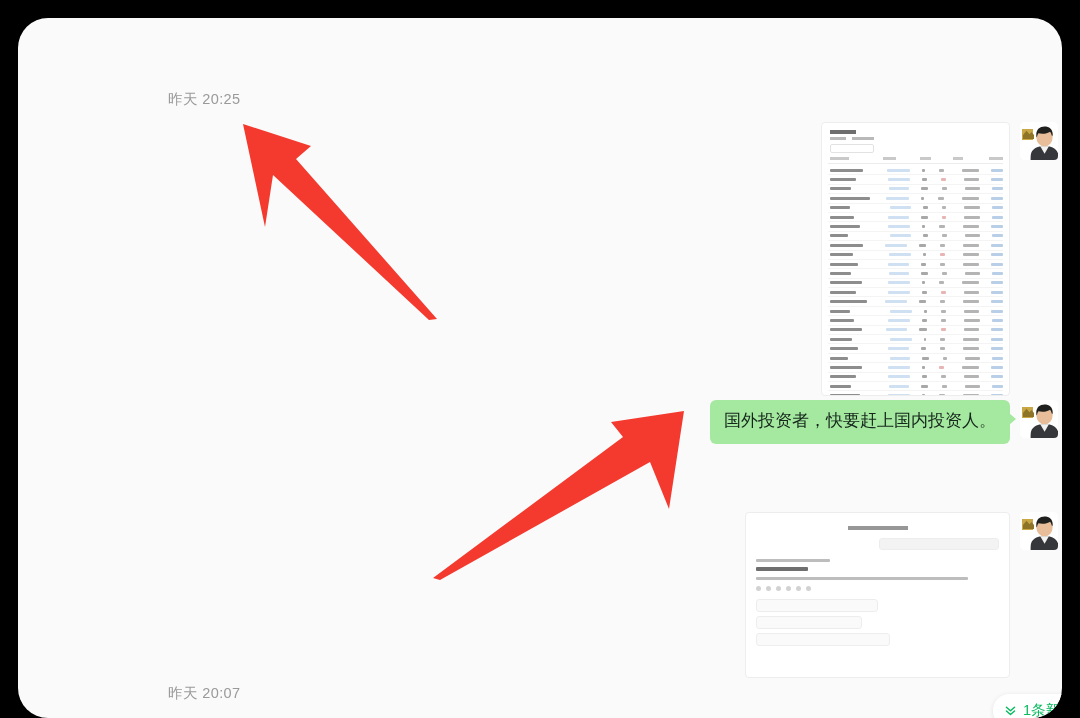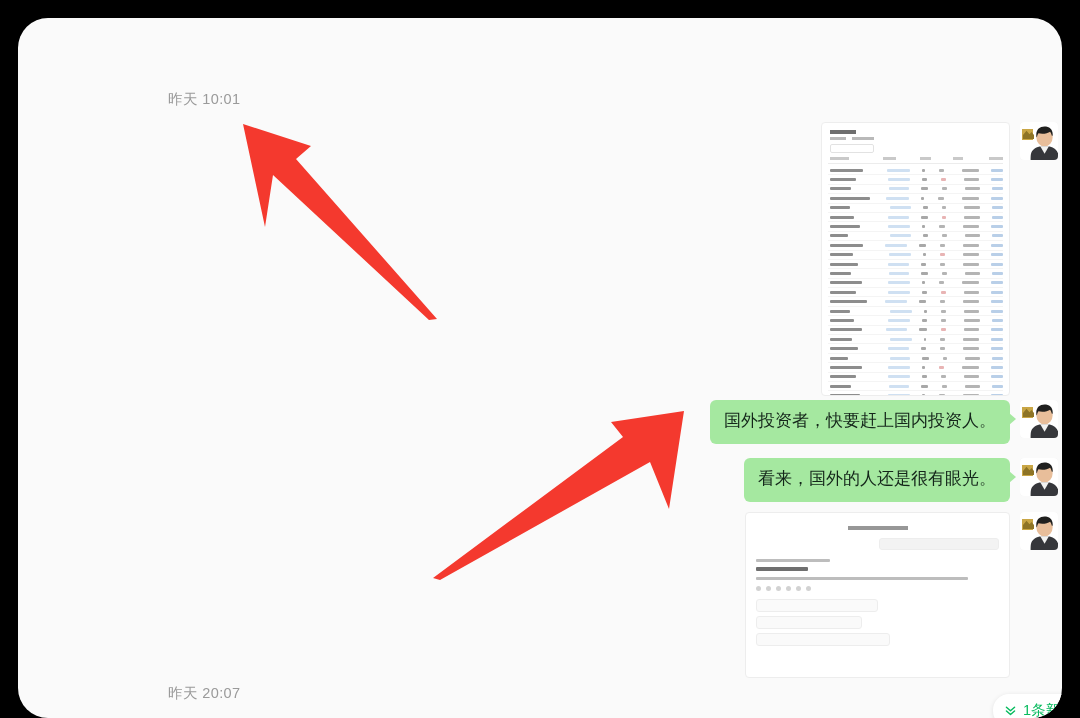--- a/index.html
+++ b/index.html
@@ -152,21 +152,21 @@
   }
   #new-msg-pill .chev { display:block; width:13px; height:13px; }
 </style>
 </head>
 <body>
 
 <div id="screen">
 
   <div id="chat-card">
 
-    <div class="timestamp" id="ts-top">昨天 10:01</div>
+    <div class="timestamp" id="ts-top">昨天 20:25</div>
 
     <div class="timestamp" id="ts-bottom">昨天 20:07</div>
 
     <div class="msg-row" style="right:4px; top:104px;">
 
       <div class="img-bubble tbl">
         <div class="mini">
           <div class="mini-title"></div>
           <div class="mini-sub">
               <i></i>
@@ -408,73 +408,57 @@
           <path d="M2 7 h11 v11 H2z" fill="#C9A646"></path>
           <path d="M3 13 l3.5-4.2 3 3.4 2-2.2 2.5 3V17H3z" fill="#8E7426"></path>
           <ellipse cx="24.5" cy="15" rx="8.2" ry="9.4" fill="#E8BE9A"></ellipse>
           <path d="M16.3 12.6c0-5.3 3.6-8.2 8.2-8.2s8.2 2.6 8.2 7.9c0 1.6-.5 2.3-.9 1.2-.6-1.7-1-2.9-1.7-3.8-2.4 1.9-7.9 2.6-11.6 1.6-.9 1-1.2 2.3-1.4 3.3-.3 1.1-.8.6-.8-2z" fill="#20201F"></path>
           <path d="M19.6 24.6c-4.6 1.1-7.8 3.7-8.6 7.2-.3 1.3-.4 3.2-.4 6.2h28c0-3.3-.1-5.1-.5-6.4-1-3.4-4-5.9-8.4-7z" fill="#36373B"></path>
           <path d="M20.2 24.3h8.7l-4.3 7.4z" fill="#F2F2F0"></path>
         </svg>
       </div>
     </div>
 
-    <div class="msg-row" style="right:4px; top:440px;">
-
-      <div class="bubble">看来，国外的人还是很有眼光。</div>
+
+    <div class="msg-row" style="right:4px; top:494px;">
+
+      <div class="img-bubble doc">
+        <div class="docmini">
+          <div class="dtitle"></div>
+          <div class="dchip"></div>
+          <div class="dline" style="width:74px"></div>
+          <div class="dbold"></div>
+          <div class="dline" style="width:212px"></div>
+          <div class="dicons">
+              <i></i>
+              <i></i>
+              <i></i>
+              <i></i>
+              <i></i>
+              <i></i>
+            </div>
+          <div class="dsug" style="width:120px"></div>
+          <div class="dsug" style="width:104px"></div>
+          <div class="dsug" style="width:132px"></div>
+        </div>
+      </div>
 
       <div class="avatar">
         <svg viewBox="0 0 38 38">
           <rect width="38" height="38" fill="#FFFFFF"></rect>
           <path d="M2 7 h11 v11 H2z" fill="#C9A646"></path>
           <path d="M3 13 l3.5-4.2 3 3.4 2-2.2 2.5 3V17H3z" fill="#8E7426"></path>
           <ellipse cx="24.5" cy="15" rx="8.2" ry="9.4" fill="#E8BE9A"></ellipse>
           <path d="M16.3 12.6c0-5.3 3.6-8.2 8.2-8.2s8.2 2.6 8.2 7.9c0 1.6-.5 2.3-.9 1.2-.6-1.7-1-2.9-1.7-3.8-2.4 1.9-7.9 2.6-11.6 1.6-.9 1-1.2 2.3-1.4 3.3-.3 1.1-.8.6-.8-2z" fill="#20201F"></path>
           <path d="M19.6 24.6c-4.6 1.1-7.8 3.7-8.6 7.2-.3 1.3-.4 3.2-.4 6.2h28c0-3.3-.1-5.1-.5-6.4-1-3.4-4-5.9-8.4-7z" fill="#36373B"></path>
           <path d="M20.2 24.3h8.7l-4.3 7.4z" fill="#F2F2F0"></path>
         </svg>
       </div>
     </div>
 
-    <div class="msg-row" style="right:4px; top:494px;">
-
-      <div class="img-bubble doc">
-        <div class="docmini">
-          <div class="dtitle"></div>
-          <div class="dchip"></div>
-          <div class="dline" style="width:74px"></div>
-          <div class="dbold"></div>
-          <div class="dline" style="width:212px"></div>
-          <div class="dicons">
-              <i></i>
-              <i></i>
-              <i></i>
-              <i></i>
-              <i></i>
-              <i></i>
-            </div>
-          <div class="dsug" style="width:120px"></div>
-          <div class="dsug" style="width:104px"></div>
-          <div class="dsug" style="width:132px"></div>
-        </div>
-      </div>
-
-      <div class="avatar">
-        <svg viewBox="0 0 38 38">
-          <rect width="38" height="38" fill="#FFFFFF"></rect>
-          <path d="M2 7 h11 v11 H2z" fill="#C9A646"></path>
-          <path d="M3 13 l3.5-4.2 3 3.4 2-2.2 2.5 3V17H3z" fill="#8E7426"></path>
-          <ellipse cx="24.5" cy="15" rx="8.2" ry="9.4" fill="#E8BE9A"></ellipse>
-          <path d="M16.3 12.6c0-5.3 3.6-8.2 8.2-8.2s8.2 2.6 8.2 7.9c0 1.6-.5 2.3-.9 1.2-.6-1.7-1-2.9-1.7-3.8-2.4 1.9-7.9 2.6-11.6 1.6-.9 1-1.2 2.3-1.4 3.3-.3 1.1-.8.6-.8-2z" fill="#20201F"></path>
-          <path d="M19.6 24.6c-4.6 1.1-7.8 3.7-8.6 7.2-.3 1.3-.4 3.2-.4 6.2h28c0-3.3-.1-5.1-.5-6.4-1-3.4-4-5.9-8.4-7z" fill="#36373B"></path>
-          <path d="M20.2 24.3h8.7l-4.3 7.4z" fill="#F2F2F0"></path>
-        </svg>
-      </div>
-    </div>
-
     <div id="new-msg-pill">
       <svg class="chev" viewBox="0 0 16 16">
         <path d="M3 4 L8 8.4 L13 4" fill="none" stroke="#09BB5F" stroke-width="1.8" stroke-linecap="round" stroke-linejoin="round"></path>
         <path d="M3 8.6 L8 13 L13 8.6" fill="none" stroke="#09BB5F" stroke-width="1.8" stroke-linecap="round" stroke-linejoin="round"></path>
       </svg>
       <span>1条新消息</span>
     </div>
 
   </div>
 

